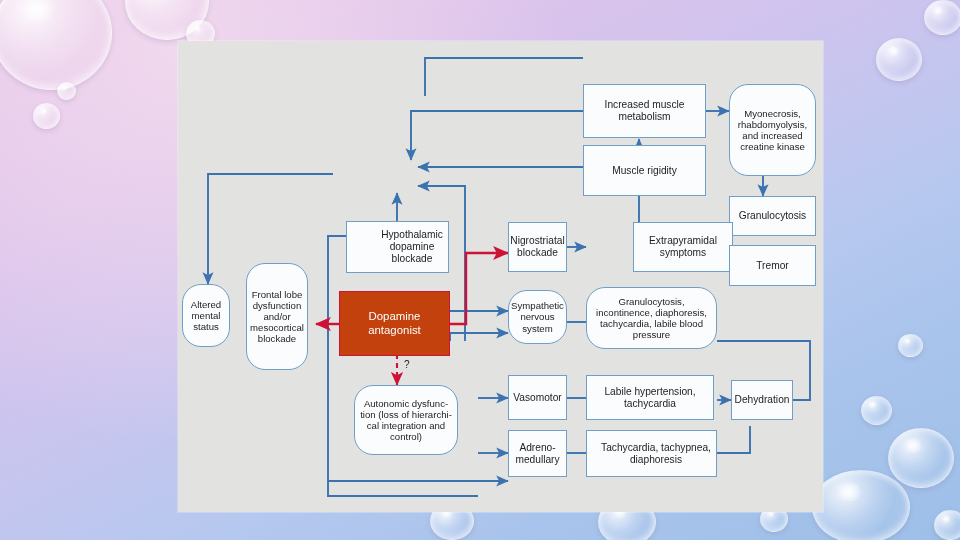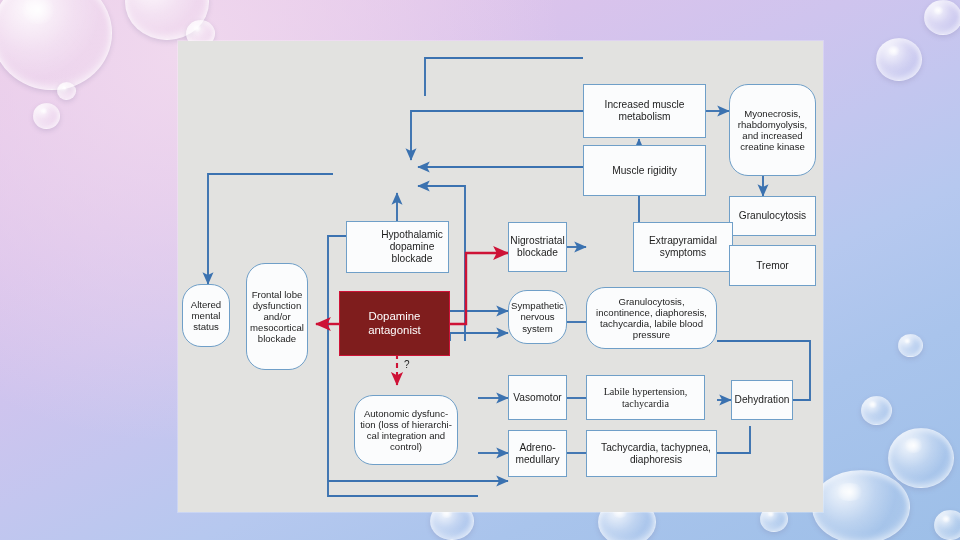--- a/index.html
+++ b/index.html
@@ -31,21 +31,21 @@
   
   #panel{position:absolute;left:178px;top:41px;width:645px;height:471px;
          background:#e2e2e0;box-shadow:0 0 0 1px rgba(255,255,255,.25);}
   #stage{position:absolute;left:0;top:0;width:645px;height:471px;}
 
   .box{position:absolute;box-sizing:border-box;background:#fbfcfd;
        border:1.1px solid #6f9fc8;
        display:flex;align-items:center;justify-content:center;text-align:center;
        color:#1d1d1d;font-size:10.2px;line-height:1.16;padding:1px 3px;
        font-family:"Liberation Sans", sans-serif;}
-  .box.red{background:#7f1d1d;border-color:#ce1236;color:#ffffff;font-size:11.4px;}
+  .box.red{background:#c2410c;border-color:#ce1236;color:#ffffff;font-size:11.4px;}
   .box.small{font-size:9.6px;border-radius:19px;}
   svg.wires{position:absolute;left:0;top:0;width:645px;height:471px;overflow:visible;}
 </style>
 </head>
 <body>
 
 <div class="bub" style="left:-8px;top:-24px;width:118px;height:112px;"></div>
 <div class="bub" style="left:125px;top:-36px;width:82px;height:74px;"></div>
 <div class="bub" style="left:186px;top:20px;width:27px;height:25px;"></div>
 <div class="bub" style="left:57px;top:82px;width:17px;height:16px;"></div>
@@ -162,25 +162,25 @@
     <div class="box small" style="left:68px;top:222px;width:62px;height:107px;">Frontal lobe dysfunction and/or mesocortical blockade</div>
 
     <div class="box red" style="left:161px;top:250px;width:111px;height:65px;">Dopamine antagonist</div>
 
     <div class="box small" style="left:330px;top:249px;width:59px;height:54px;">Sympathetic nervous system</div>
 
     <div class="box small" style="left:408px;top:246px;width:131px;height:62px;">Granulocytosis, incontinence, diaphoresis, tachycardia, labile blood pressure</div>
 
     <div class="box" style="left:330px;top:334px;width:59px;height:45px;">Vasomotor</div>
 
-    <div class="box" style="left:408px;top:334px;width:119px;height:45px;font-family:Liberation Serif, serif;">Labile hypertension, tachycardia</div>
+    <div class="box" style="left:408px;top:334px;width:128px;height:45px;">Labile hypertension, tachycardia</div>
 
     <div class="box" style="left:553px;top:339px;width:62px;height:40px;">Dehydration</div>
 
-    <div class="box small" style="left:176px;top:354px;width:104px;height:70px;">Autonomic dysfunc-tion (loss of hierarchi-cal integration and control)</div>
+    <div class="box small" style="left:176px;top:344px;width:104px;height:70px;">Autonomic dysfunc-tion (loss of hierarchi-cal integration and control)</div>
 
     <div class="box" style="left:330px;top:389px;width:59px;height:47px;">Adreno-medullary</div>
 
     <div class="box" style="left:408px;top:389px;width:131px;height:47px;padding-left:12px;">Tachycardia, tachypnea, diaphoresis</div>
 
     <div style="position:absolute;left:226px;top:318px;font-size:10px;color:#1d1d1d;">?</div>
 
   </div>
 </div>
 

